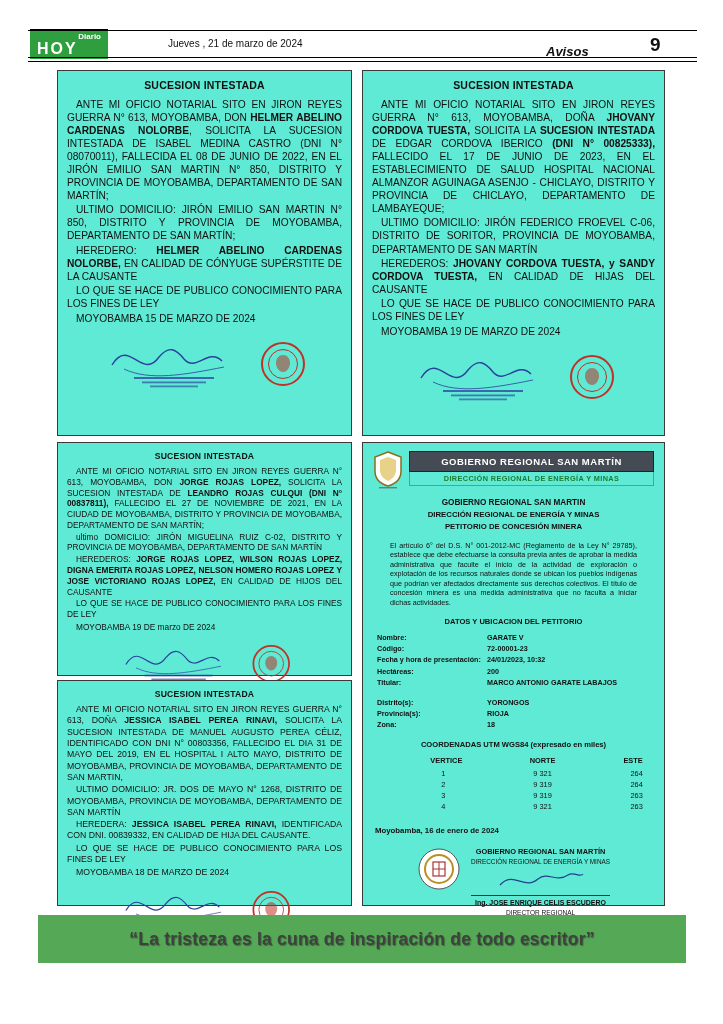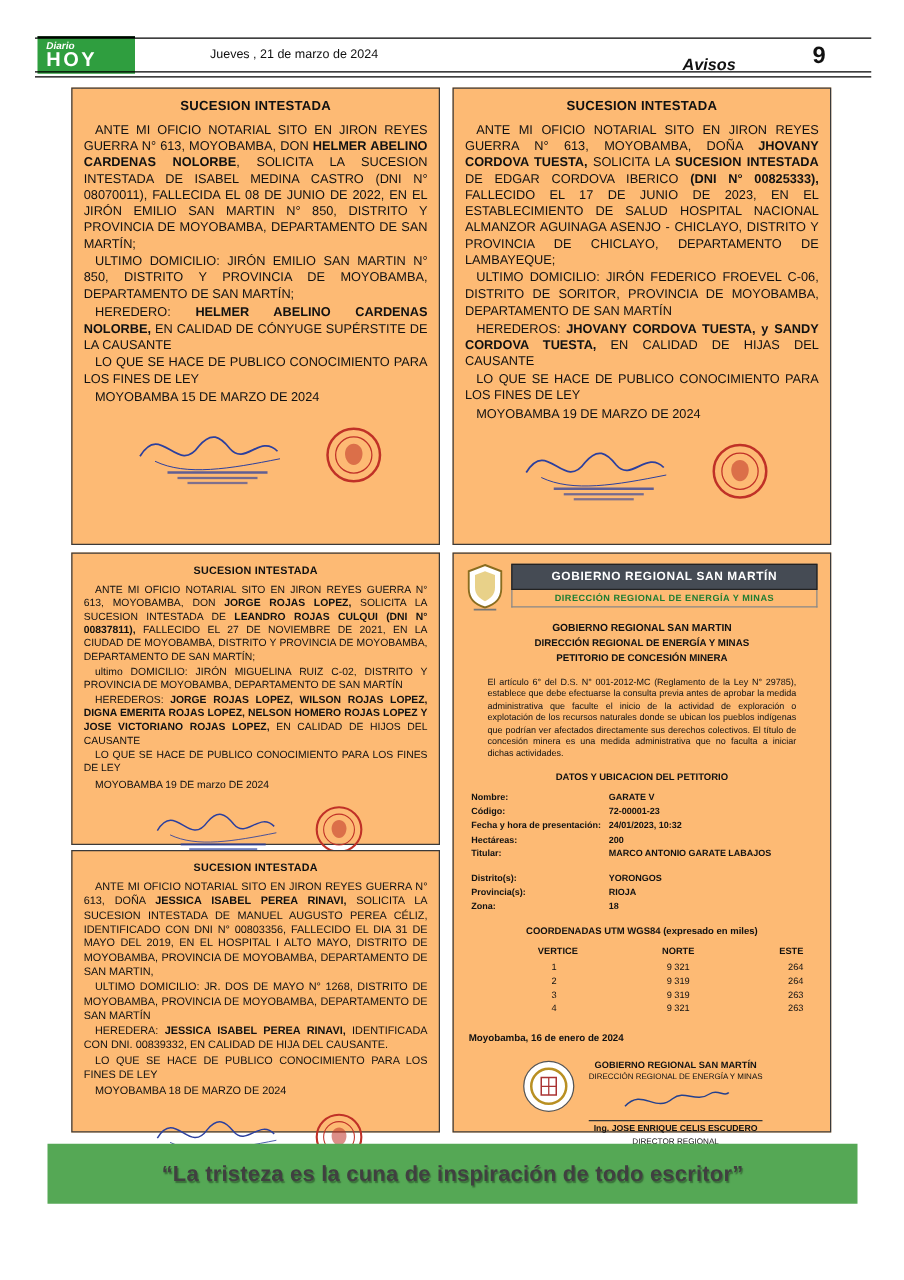--- a/index.html
+++ b/index.html
@@ -12,27 +12,27 @@
   }
   html,body{margin:0;padding:0;background:#fff;}
   .page{position:relative;width:723px;height:1024px;background:#fff;overflow:hidden;
         font-family:"Liberation Sans", sans-serif;color:#111;}
   
   .rule-top{position:absolute;left:28px;right:26px;top:30px;border-top:1.5px solid #000;}
   .rule-double{position:absolute;left:28px;right:26px;top:57px;height:3px;
                border-top:1.5px solid #000;border-bottom:1.5px solid #000;}
   .logo{position:absolute;left:30px;top:29px;width:78px;height:30px;background:var(--brand_green);
         color:#fff;box-sizing:border-box;padding:1px 7px;border-top:2px solid #000;}
-  .logo-diario{font-size:8px;font-style:italic;font-weight:bold;line-height:9px;}
+  .logo-diario{font-size:8px;font-weight:bold;line-height:9px;text-align:right;}
   .logo-hoy{font-size:16px;font-weight:bold;line-height:16px;letter-spacing:2px;}
   .hdr-date{position:absolute;left:168px;top:38px;font-size:10px;}
   .hdr-section{position:absolute;left:546px;top:44px;font-size:13px;font-weight:bold;font-style:italic;}
   .hdr-pageno{position:absolute;left:650px;top:34px;font-size:19px;font-weight:bold;}
   
-  .box{position:absolute;border:1px solid #3a3a3a;background:#fdba74;box-sizing:border-box;padding:7px 9px;}
+  .box{position:absolute;border:1px solid #3a3a3a;background:#5eead4;box-sizing:border-box;padding:7px 9px;}
   .box1{left:57px;top:70px;width:295px;height:366px;}
   .box2{left:362px;top:70px;width:303px;height:366px;}
   .box3{left:57px;top:442px;width:295px;height:234px;}
   .box4{left:57px;top:680px;width:295px;height:226px;}
   .box5{left:362px;top:442px;width:303px;height:464px;padding:8px 10px;}
   .notice-title{text-align:center;font-weight:bold;margin:1px 0 7px;letter-spacing:.2px;}
   .box1 .notice-title,.box2 .notice-title{font-size:10.5px;}
   .box3 .notice-title,.box4 .notice-title{font-size:8.6px;margin-bottom:5px;}
   .para{text-align:justify;margin:0 0 1px;text-indent:9px;}
   .box1 .para,.box2 .para{font-size:10.2px;line-height:1.28;}

